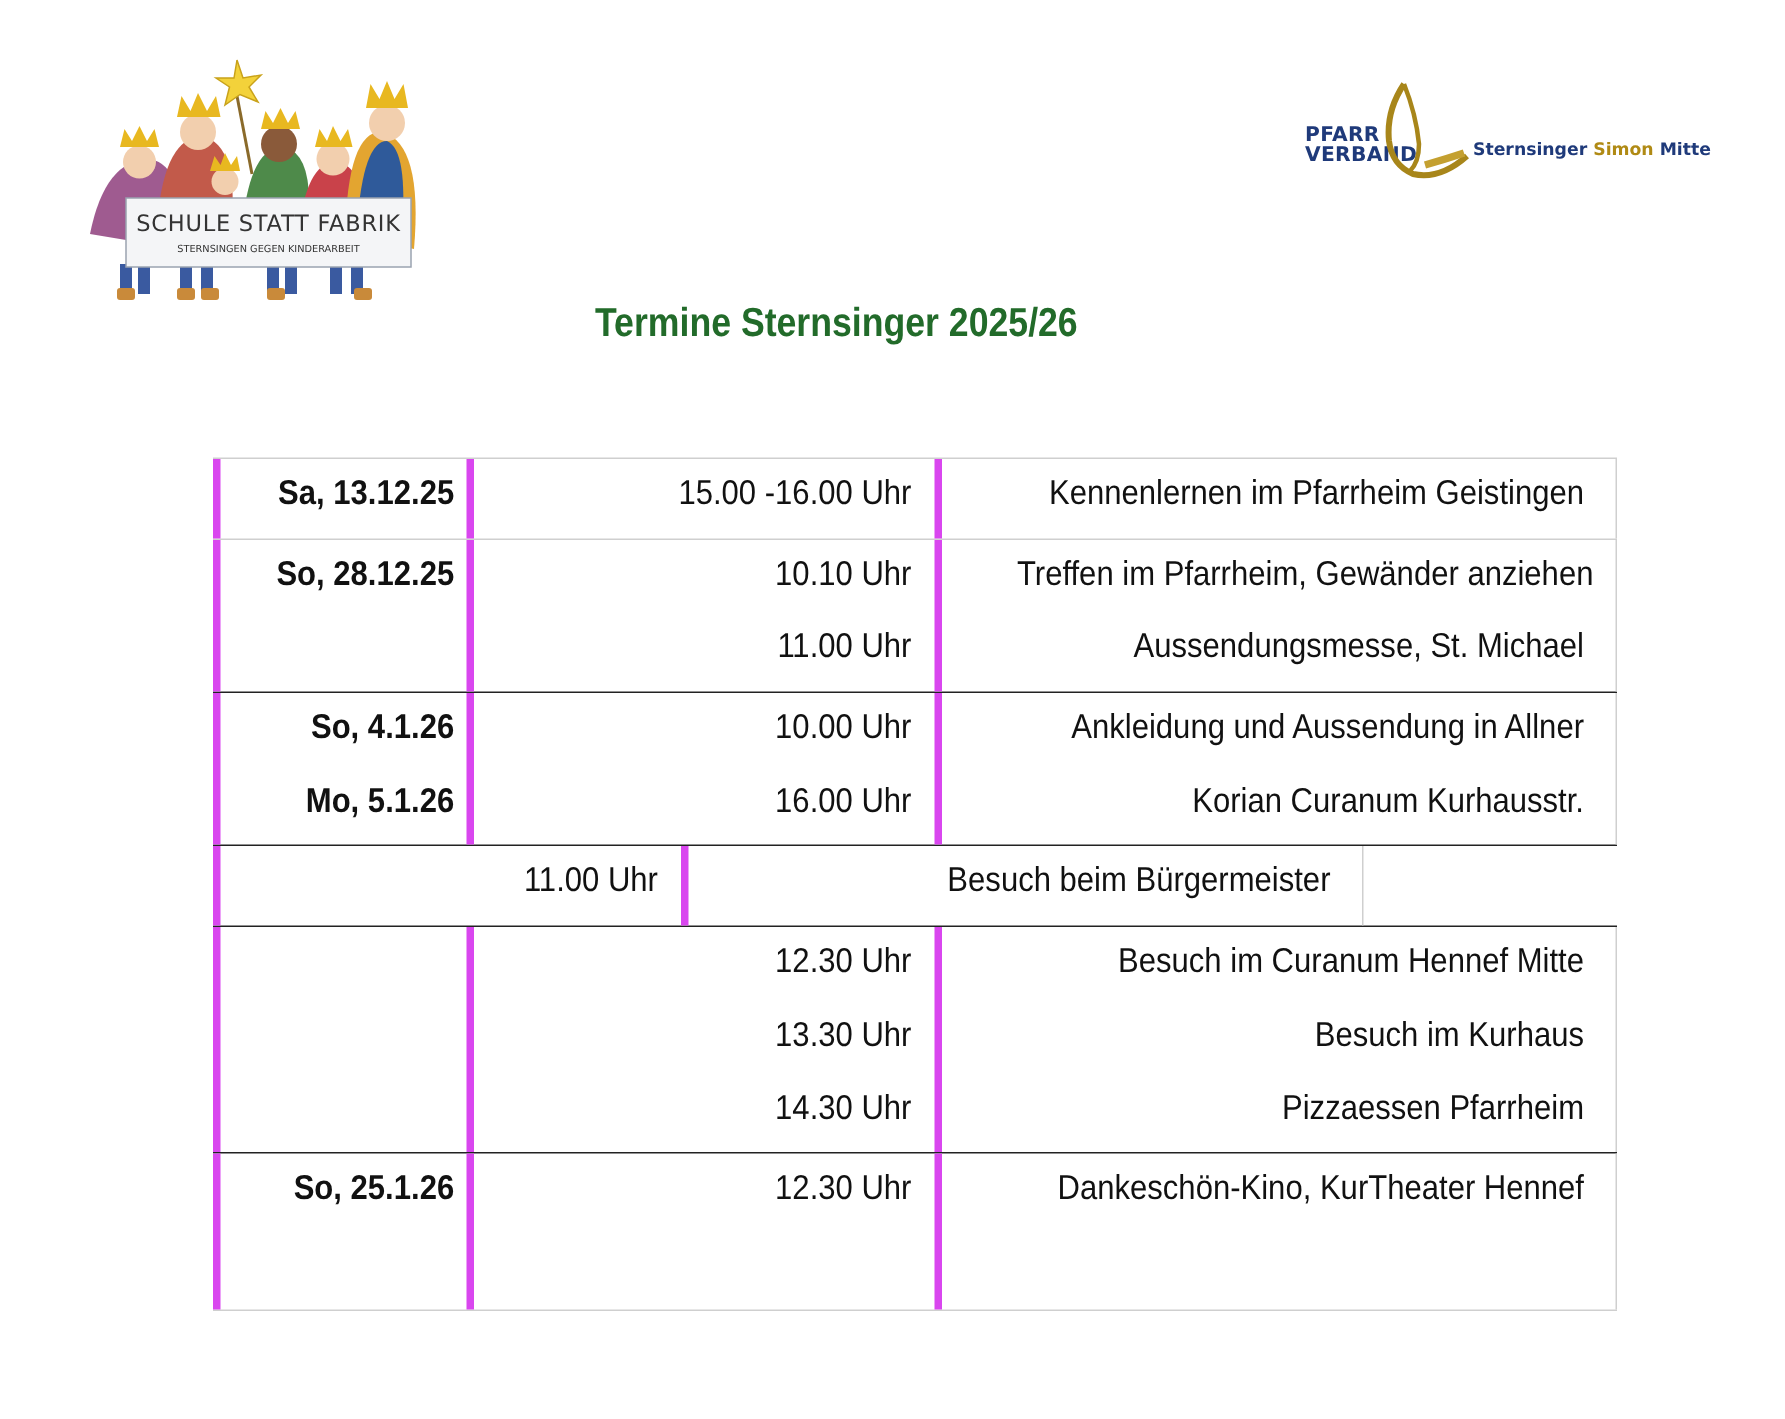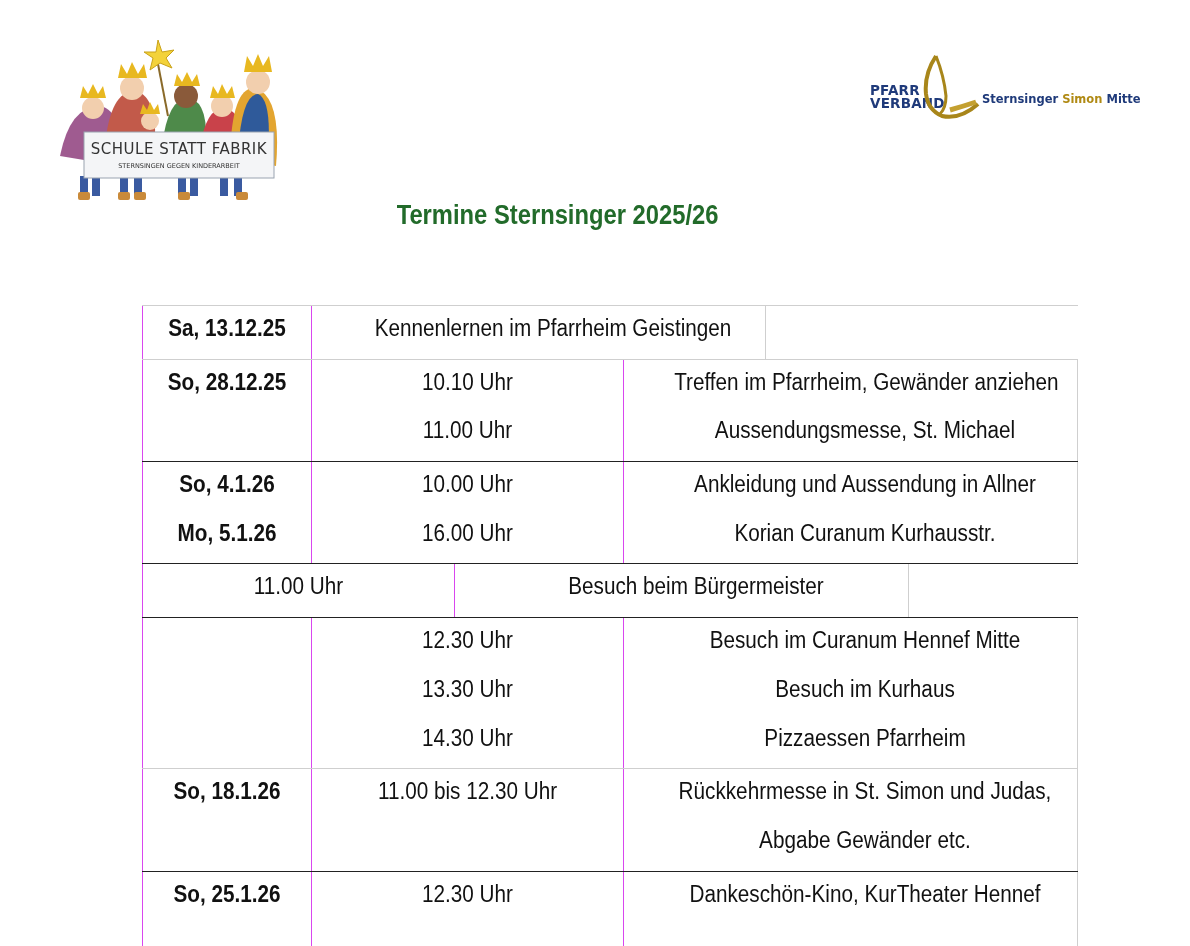--- a/index.html
+++ b/index.html
@@ -14,21 +14,21 @@
   .pv-places { position:absolute; left:136px; top:38px; font-family:"DejaVu Sans", sans-serif; font-weight:bold; font-size:11.5px; color:#1f3a7a; white-space:nowrap; }
   .pv-places .hennef { color:#b08a14; }
   .title {
     position:absolute; left:0; width:1115px; top:200px; text-align:center;
     color:#226b2a; font-weight:bold; font-size:27px; transform:scaleX(0.88); transform-origin:558px 0;
   }
   .tbl { position:absolute; left:142px; top:305px; width:936px; }
   .row { display:flex; border-top:1px solid #cfcfcf; }
   .row.dark { border-top:1px solid #222; }
   .row:last-child { border-bottom:1px solid #cfcfcf; }
-  .cell { border-left:1px solid #d946ef; box-sizing:border-box; text-align:center; padding-top:4px; }
+  .cell { border-left:5px solid #d946ef; box-sizing:border-box; text-align:right; padding-top:4px; }
   .cell:last-child { border-right:1px solid #cfcfcf; }
   .c1 { width:169px; font-weight:bold; }
   .c2 { width:312px; }
   .c3 { width:455px;padding-left:29px; }
   .line { font-size:23px; height:48.7px; line-height:36px; white-space:nowrap; transform:scaleX(0.9); }
 </style>
 </head>
 <body>
 
 <div class="logo-left">
@@ -99,20 +99,23 @@
   </div>
 </div>
 
 <div class="title">Termine Sternsinger 2025/26</div>
 
 <div class="tbl" id="tbl">
     <div class="row">
       <div class="cell c1">
         <div class="line">Sa, 13.12.25</div>
       </div>
+      <div class="cell c2">
+        <div class="line">15.00 -16.00 Uhr</div>
+      </div>
       <div class="cell c3">
         <div class="line">Kennenlernen im Pfarrheim Geistingen</div>
       </div>
     </div>
     <div class="row">
       <div class="cell c1">
         <div class="line">So, 28.12.25</div>
         <div class="line"></div>
       </div>
       <div class="cell c2">
@@ -156,34 +159,20 @@
         <div class="line">12.30 Uhr</div>
         <div class="line">13.30 Uhr</div>
         <div class="line">14.30 Uhr</div>
       </div>
       <div class="cell c3">
         <div class="line">Besuch im Curanum Hennef Mitte</div>
         <div class="line">Besuch im Kurhaus</div>
         <div class="line">Pizzaessen Pfarrheim</div>
       </div>
     </div>
-    <div class="row">
-      <div class="cell c1">
-        <div class="line">So, 18.1.26</div>
-        <div class="line"></div>
-      </div>
-      <div class="cell c2">
-        <div class="line">11.00 bis 12.30 Uhr</div>
-        <div class="line"></div>
-      </div>
-      <div class="cell c3">
-        <div class="line">Rückkehrmesse in St. Simon und Judas,</div>
-        <div class="line">Abgabe Gewänder etc.</div>
-      </div>
-    </div>
     <div class="row dark">
       <div class="cell c1" style="height: 104px;">
         <div class="line">So, 25.1.26</div>
         <div class="line"></div>
       </div>
       <div class="cell c2" style="height: 104px;">
         <div class="line">12.30 Uhr</div>
         <div class="line"></div>
       </div>
       <div class="cell c3" style="height: 104px;">

